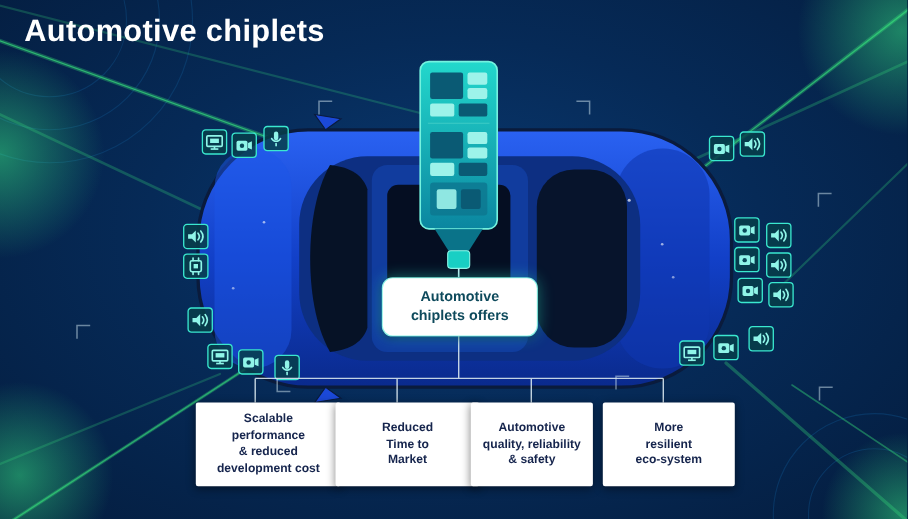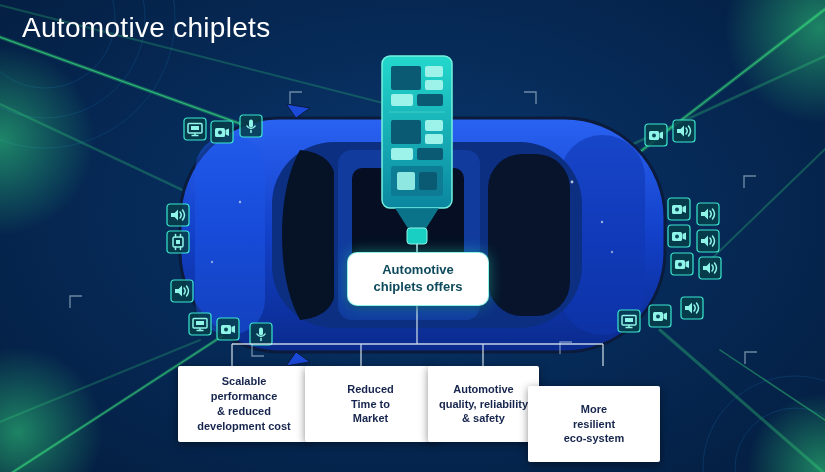--- a/index.html
+++ b/index.html
@@ -4,42 +4,42 @@
 <style>
   html,body { margin:0; padding:0; background:#041d3f; }
   .stage {
     position:relative; width:825px; height:472px; overflow:hidden;
     background: radial-gradient(ellipse at 50% 45%, #0a3a72 0%, #062a57 48%, #041d3f 100%);
     font-family:"Liberation Sans", sans-serif;
   }
   .stage svg.scene { position:absolute; left:0; top:0; width:825px; height:472px; }
   .title {
     position:absolute; left:22px; top:12px; margin:0;
-    font-size:28px; font-weight:normal; color:#ffffff; letter-spacing:.3px;
+    font-size:28px; font-weight:bold; color:#ffffff; letter-spacing:.3px;
   }
   .offers {
     position:absolute; left:347px; top:252px; width:140px; height:52px;
     background:#ffffff; border-radius:10px;
     display:flex; align-items:center; justify-content:center; text-align:center;
     font-size:13px; font-weight:bold; color:#0e4a5c; line-height:1.3;
     white-space:pre-line;
     box-shadow:0 0 14px rgba(46,232,207,.45), 0 2px 6px rgba(0,0,0,.4);
     border:1px solid rgba(46,232,207,.55);
   }
   .benefit {
     position:absolute; top:366px; height:76px; box-sizing:border-box;
     background:#ffffff; border-radius:2px; padding:4px 6px;
     display:flex; align-items:center; justify-content:center; text-align:center;
     font-size:11px; font-weight:bold; color:#16254d; line-height:1.35;
     white-space:pre-line; box-shadow:0 2px 8px rgba(0,0,0,.45);
   }
   .b1 { left:178px; width:132px; }
   .b2 { left:305px; width:131px; }
   .b3 { left:428px; width:111px; }
-  .b4 { left:528px; width:132px;margin-top:20px; }
+  .b4 { left:548px; width:120px; }
   
   .sh   { fill:rgba(7,62,74,.85); stroke:#3ae8cf; stroke-width:1.2; }
   .glyph{ stroke:#8ff5e8; fill:none; stroke-width:1.5; stroke-linecap:round; }
   .conn { stroke:#d7e6ee; stroke-width:1.3; fill:none; opacity:.9; }
 </style>
 </head>
 <body>
 
 <div class="stage">
 

